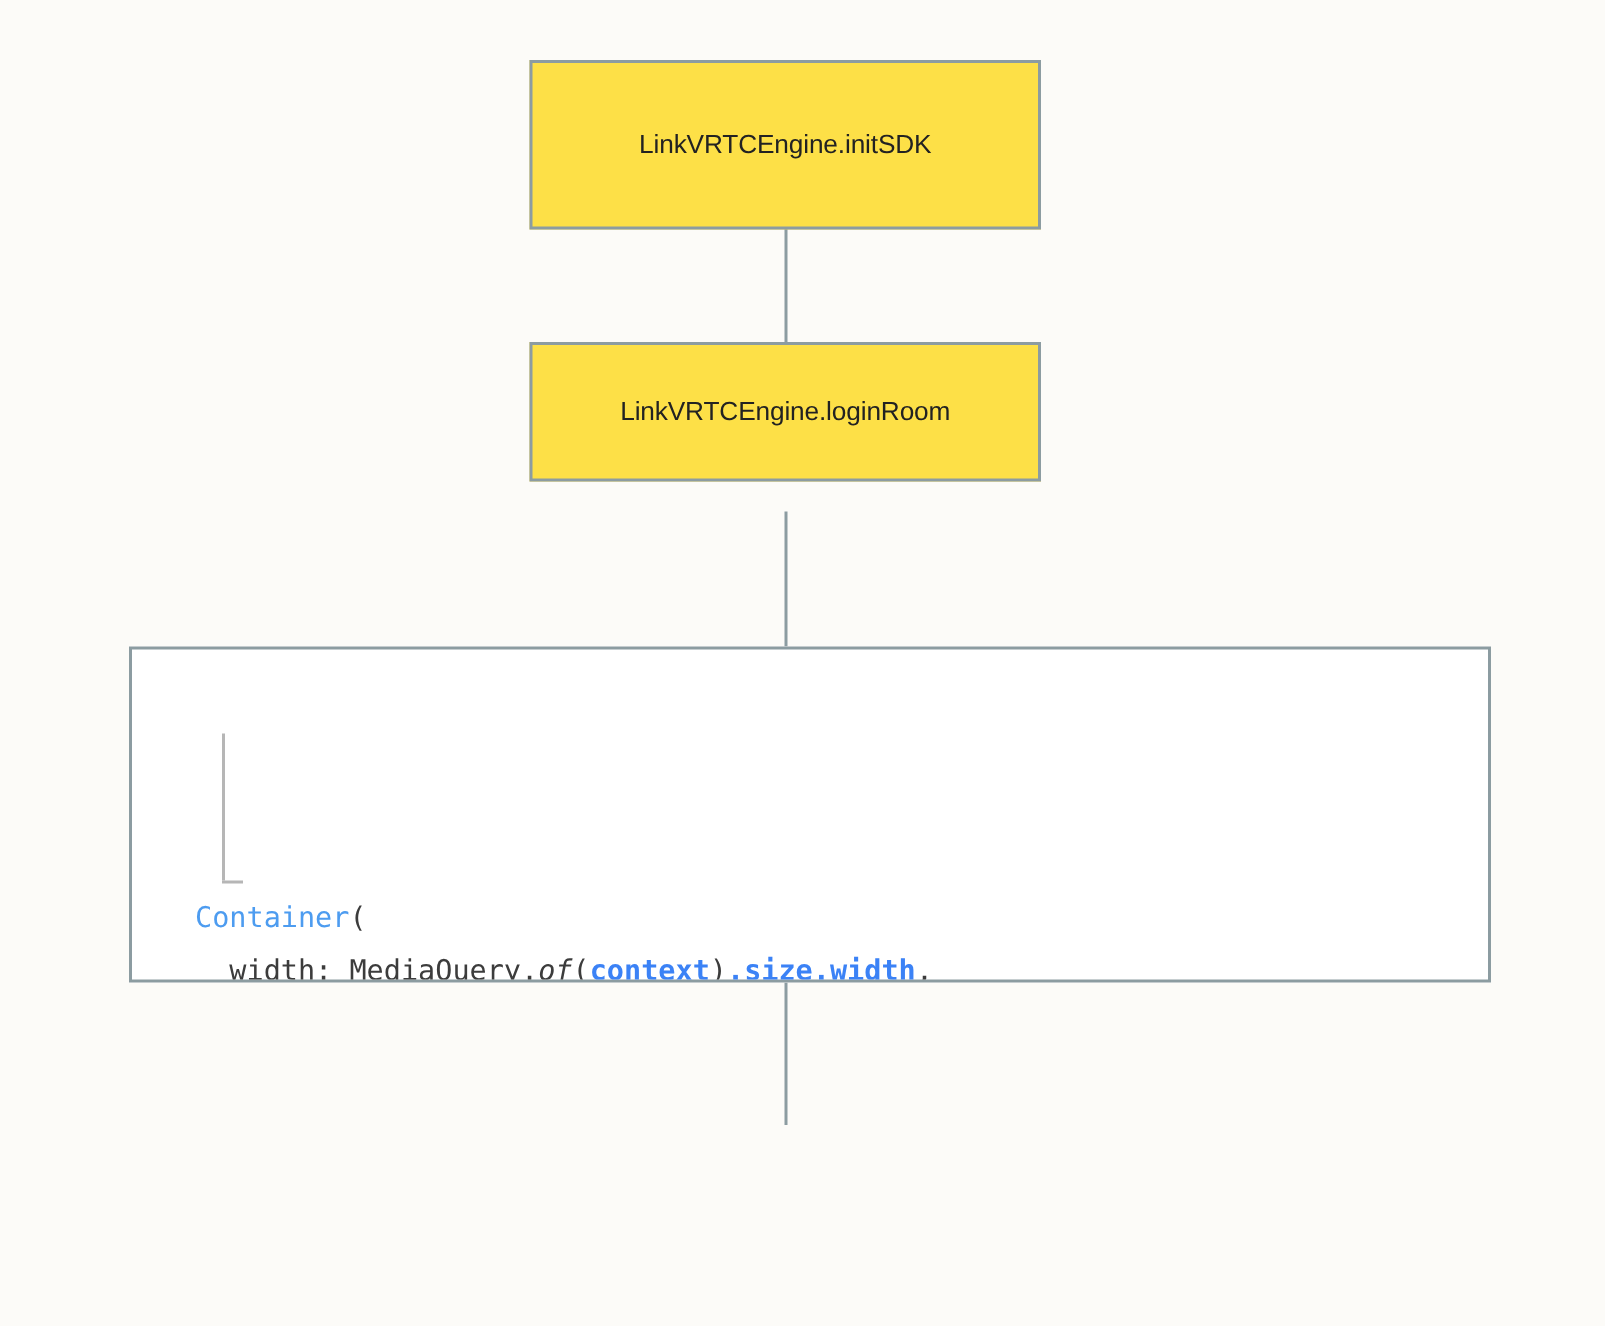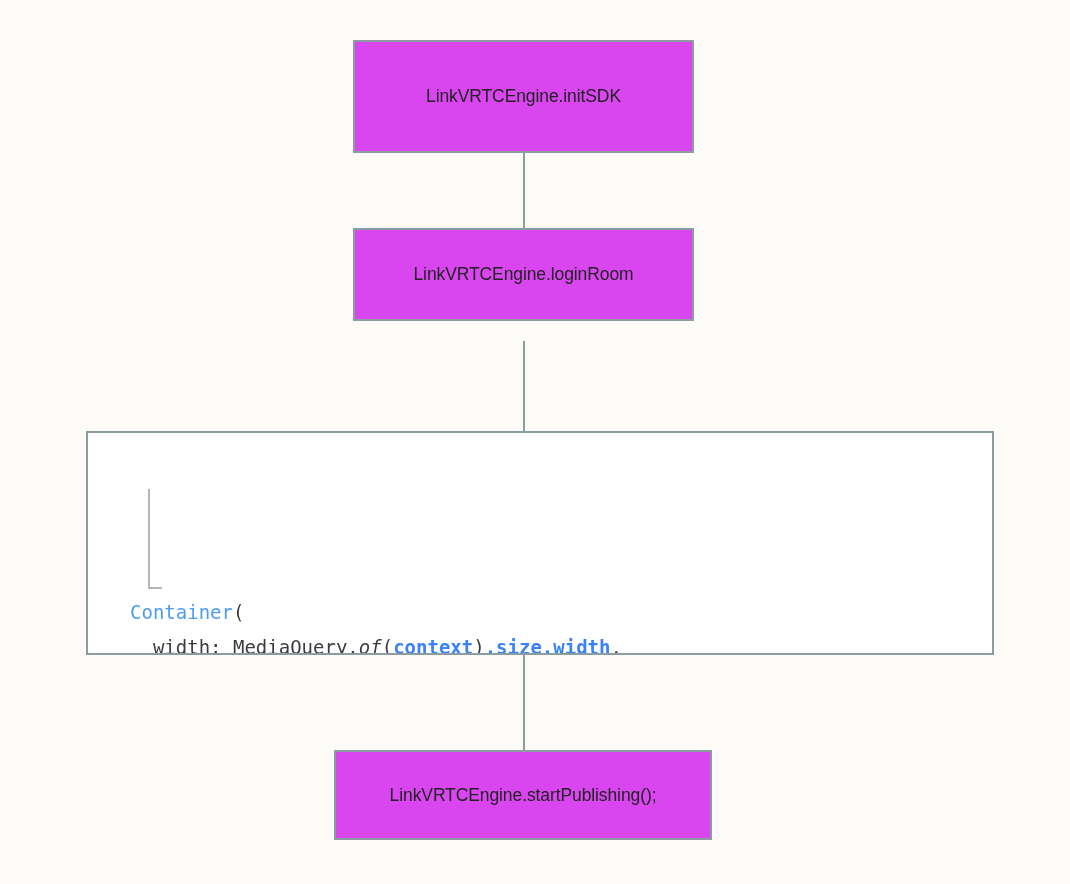--- a/index.html
+++ b/index.html
@@ -25,21 +25,21 @@
   .connector {
     position: absolute;
     width: 2px;
     background: #8c9ca1;
   }
 
   
   .node-box {
     position: absolute;
     box-sizing: border-box;
-    background: #d946ef;
+    background: #fde047;
     border: 2px solid #8c9ca1;
     display: flex;
     align-items: center;
     justify-content: center;
     text-align: center;
   }
   .node-label {
     font-family: "Liberation Sans", sans-serif;
     font-size: 17.5px;
     color: #222222;
@@ -115,17 +115,14 @@
   </div>
 
   <div class="code-box" style="left:86px; top:431px; width:908px; height:224px;">
     <div class="code-inner">
       <div class="guide-rail"></div>
       <div class="guide-elbow"></div>
       <div id="code-lines"><div class="code-line"><span class="tok-type">Container</span><span class="tok-plain">(</span></div><div class="code-line"><span class="tok-plain">  width: MediaQuery.</span><span class="tok-ital">of</span><span class="tok-plain">(</span><span class="tok-prop">context</span><span class="tok-plain">)</span><span class="tok-prop">.size.width</span><span class="tok-plain">,</span></div></div>
     </div>
   </div>
 
-  <div class="node-box" style="left:334px; top:750px; width:378px; height:90px;">
-    <span class="node-label">LinkVRTCEngine.startPublishing();</span>
-  </div>
 
 </div>
 
 </body></html>

